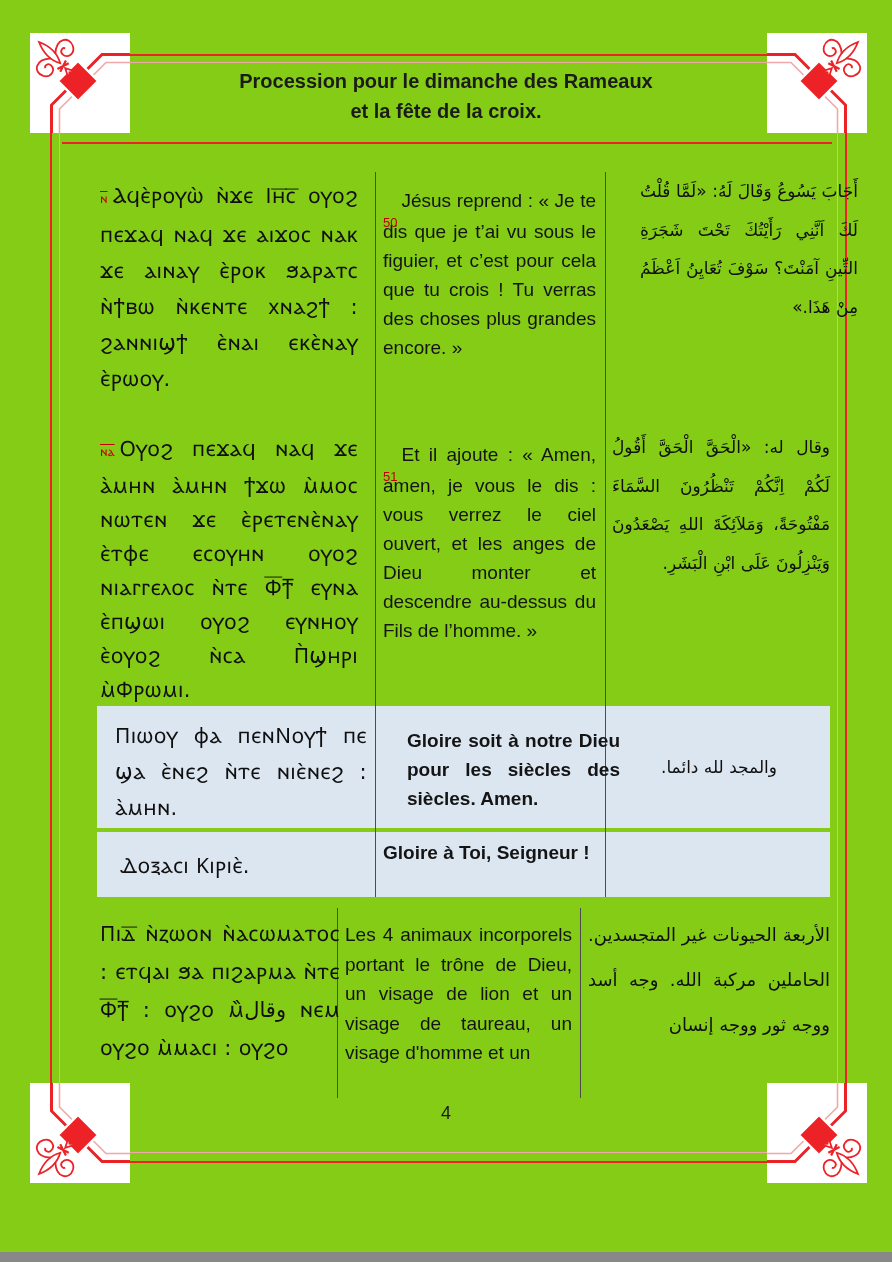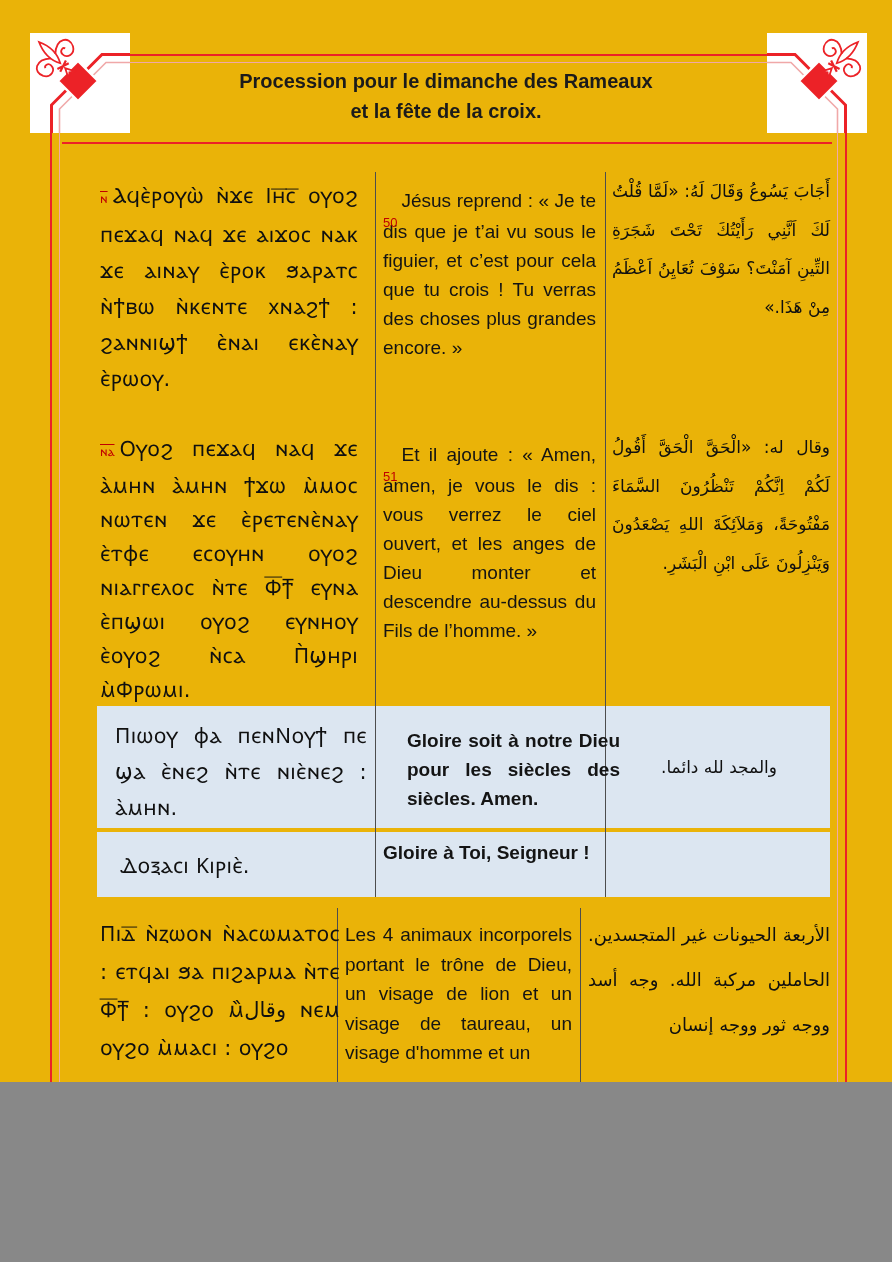--- a/index.html
+++ b/index.html
@@ -1,19 +1,19 @@
 <!DOCTYPE html>
 <html><head>
 <meta charset="utf-8">
 <style>
   html,body{margin:0;padding:0;background:#888;}
   .page{
     position:relative;
-    width:892px;height:1082px;
-    background:#eab308;
+    width:892px;height:1252px;
+    background:#84cc16;
     overflow:hidden;
     font-family:"Liberation Sans",sans-serif;
     color:#161616;
   }
   
   .border-outer{
     position:absolute;left:50px;top:54px;width:797px;height:1109px;
     border:2.5px solid #EC2227;box-sizing:border-box;z-index:2;
   }
   .border-inner{
@@ -56,21 +56,21 @@
   .ar{
     font-family:"DejaVu Sans",sans-serif;direction:rtl;
     font-size:17px;line-height:38.5px;text-align:justify;color:#101010;
   }
   .ar.center{text-align:center;}
   .vnum{color:#C00000;font-weight:normal;}
   .vnum.c{font-size:12px;text-decoration:overline;margin-right:5px;letter-spacing:0;}
   .vnum.f{font-size:13px;margin-right:4px;position:relative;top:20px;}
   .cop-p1{left:100px;top:178px;width:258px;}
   .fr-p1{left:383px;top:186px;width:213px;}
-  .ar-p1{left:612px;top:172px;width:218px;}
+  .ar-p1{left:640px;top:172px;width:218px;}
   .cop-p2{left:100px;top:432px;width:258px;line-height:34px;}
   .fr-p2{left:383px;top:440px;width:213px;}
   .ar-p2{left:612px;top:428px;width:218px;}
   .cop-d1{left:103px;top:718px;width:252px;margin-left:12px;}
   .fr-d1{left:383px;top:726px;width:213px;margin-left:24px;}
   .ar-d1{left:612px;top:752px;width:214px;line-height:30px;}
   .cop-d2{left:120px;top:848px;width:252px;}
   .fr-d2{left:383px;top:838px;width:213px;}
   .cop-b{left:100px;top:915px;width:240px;line-height:38px;}
   .fr-b{left:345px;top:920px;width:227px;line-height:29.5px;}

